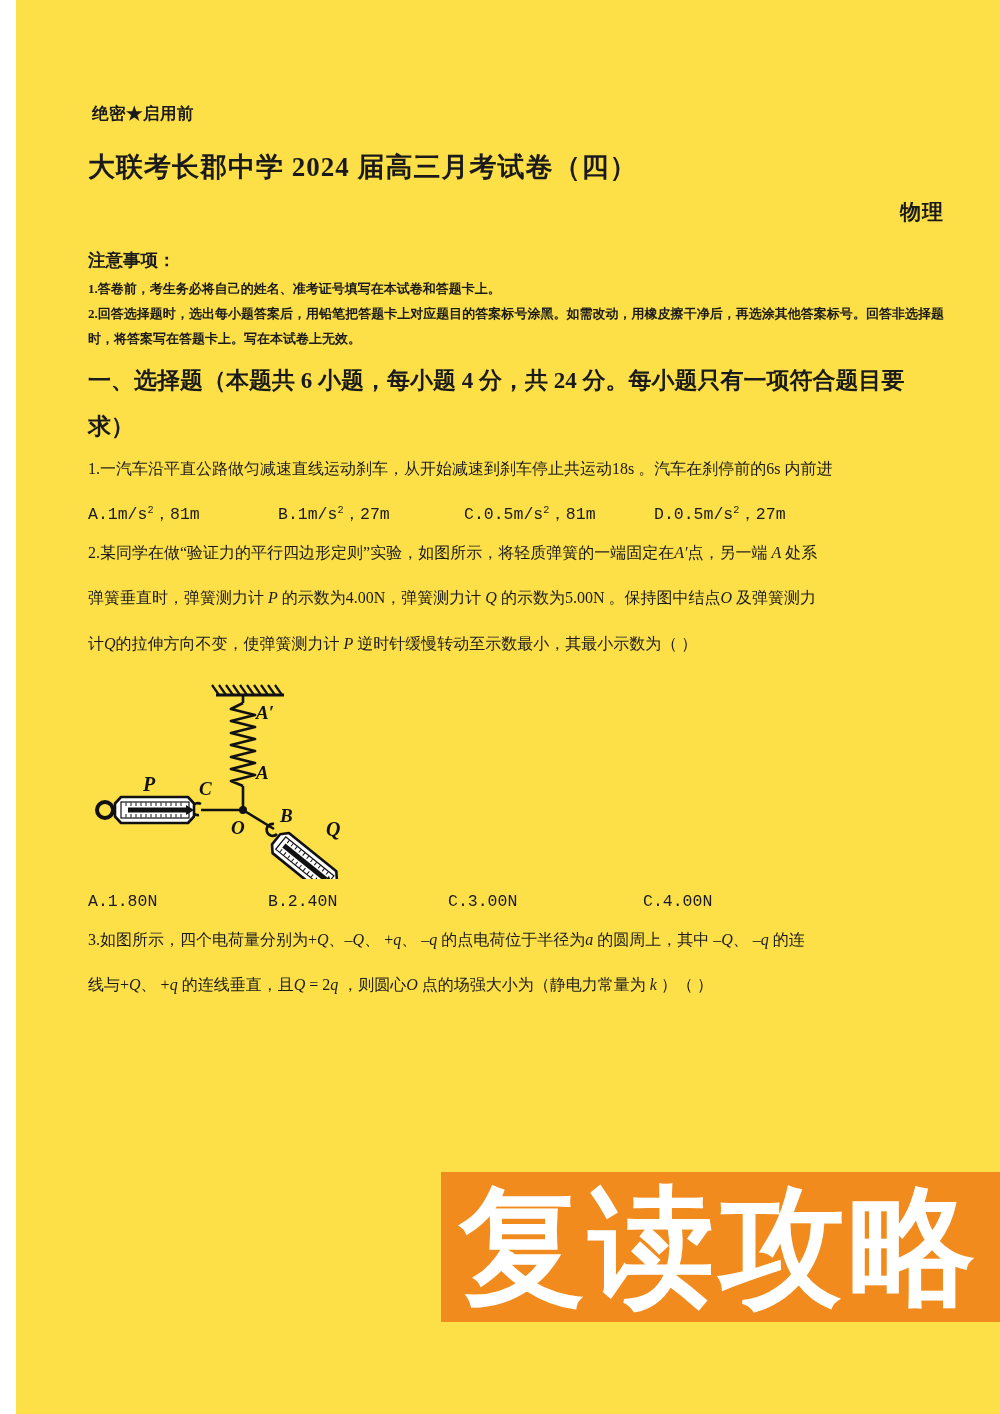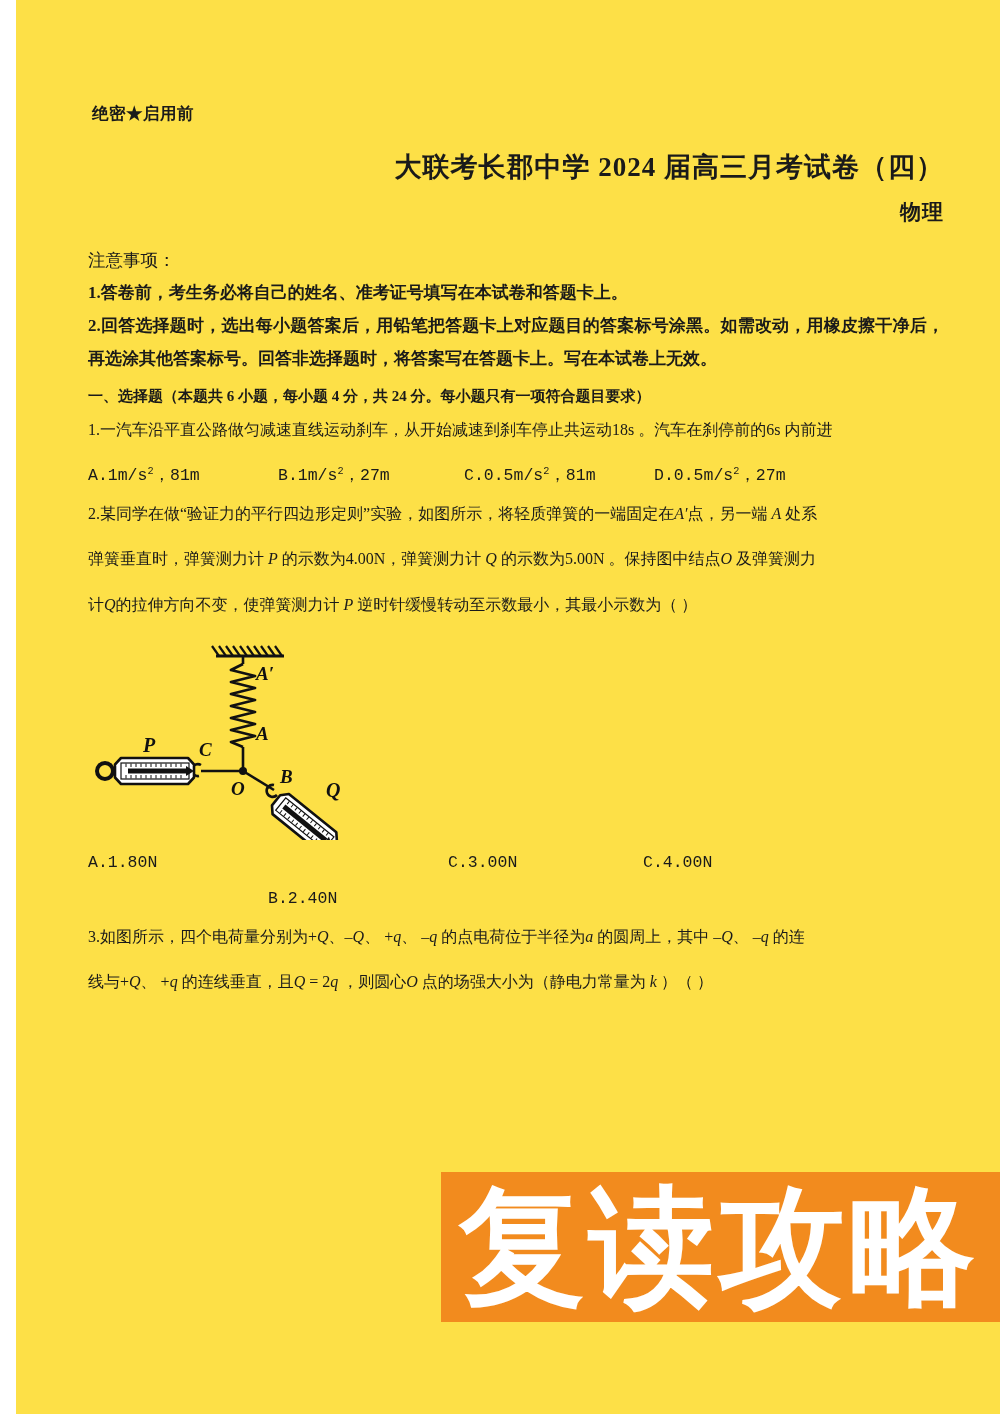--- a/index.html
+++ b/index.html
@@ -36,55 +36,55 @@
   
   .secret-line {
     font-size: 16.5px;
     font-weight: 700;
     letter-spacing: .5px;
     line-height: 1.2;
     margin: 0 0 26px 4px;
   }
 
   .doc-title {
-    text-align: right;
+    text-align: left;
     font-size: 27px;
     font-weight: 700;
     letter-spacing: 1px;
     line-height: 1.3;
     margin: 0 0 14px 0;
   }
 
   .doc-subject {
     text-align: right;
     font-size: 21px;
     font-weight: 700;
     letter-spacing: 1px;
     line-height: 1.3;
     margin: 0 0 18px 0;
   }
 
   
   .notice-head {
     font-size: 17.5px;
-    font-weight: 400;
+    font-weight: 700;
     line-height: 1.9;
     margin: 0;
   }
   .notice-item {
-    font-size: 17px;
+    font-size: 13px;
     font-weight: 700;
     line-height: 1.92;
     margin: 0;
     text-align: justify;
   }
 
   
   .section-head {
-    font-size: 15px;
+    font-size: 23px;
     font-weight: 700;
     line-height: 2.0;
     margin: 6px 0 0 0;
   }
 
   
   .q-stem {
     font-size: 16px;
     line-height: 2.12;
     margin: 2px 0 0 0;
@@ -104,21 +104,21 @@
   .opt-row.tight { margin-top: 10px; }
   .opt {
     white-space: nowrap;
   }
   .opt-a { width: 190px; }
   .opt-b { width: 186px; }
   .opt-c { width: 190px; }
   .opt-d { width: auto; }
 
   .opt-row2 .opt-a { width: 180px; }
-  .opt-row2 .opt-b { width: 180px; margin-top: 36px; }
+  .opt-row2 .opt-b { width: 180px; }
   .opt-row2 .opt-c { width: 195px; }
 
   em.it {
     font-style: italic;
     font-family: "Liberation Serif", "DejaVu Serif", serif;
   }
   sup.sq {
     font-size: .62em;
     vertical-align: super;
     line-height: 0;

